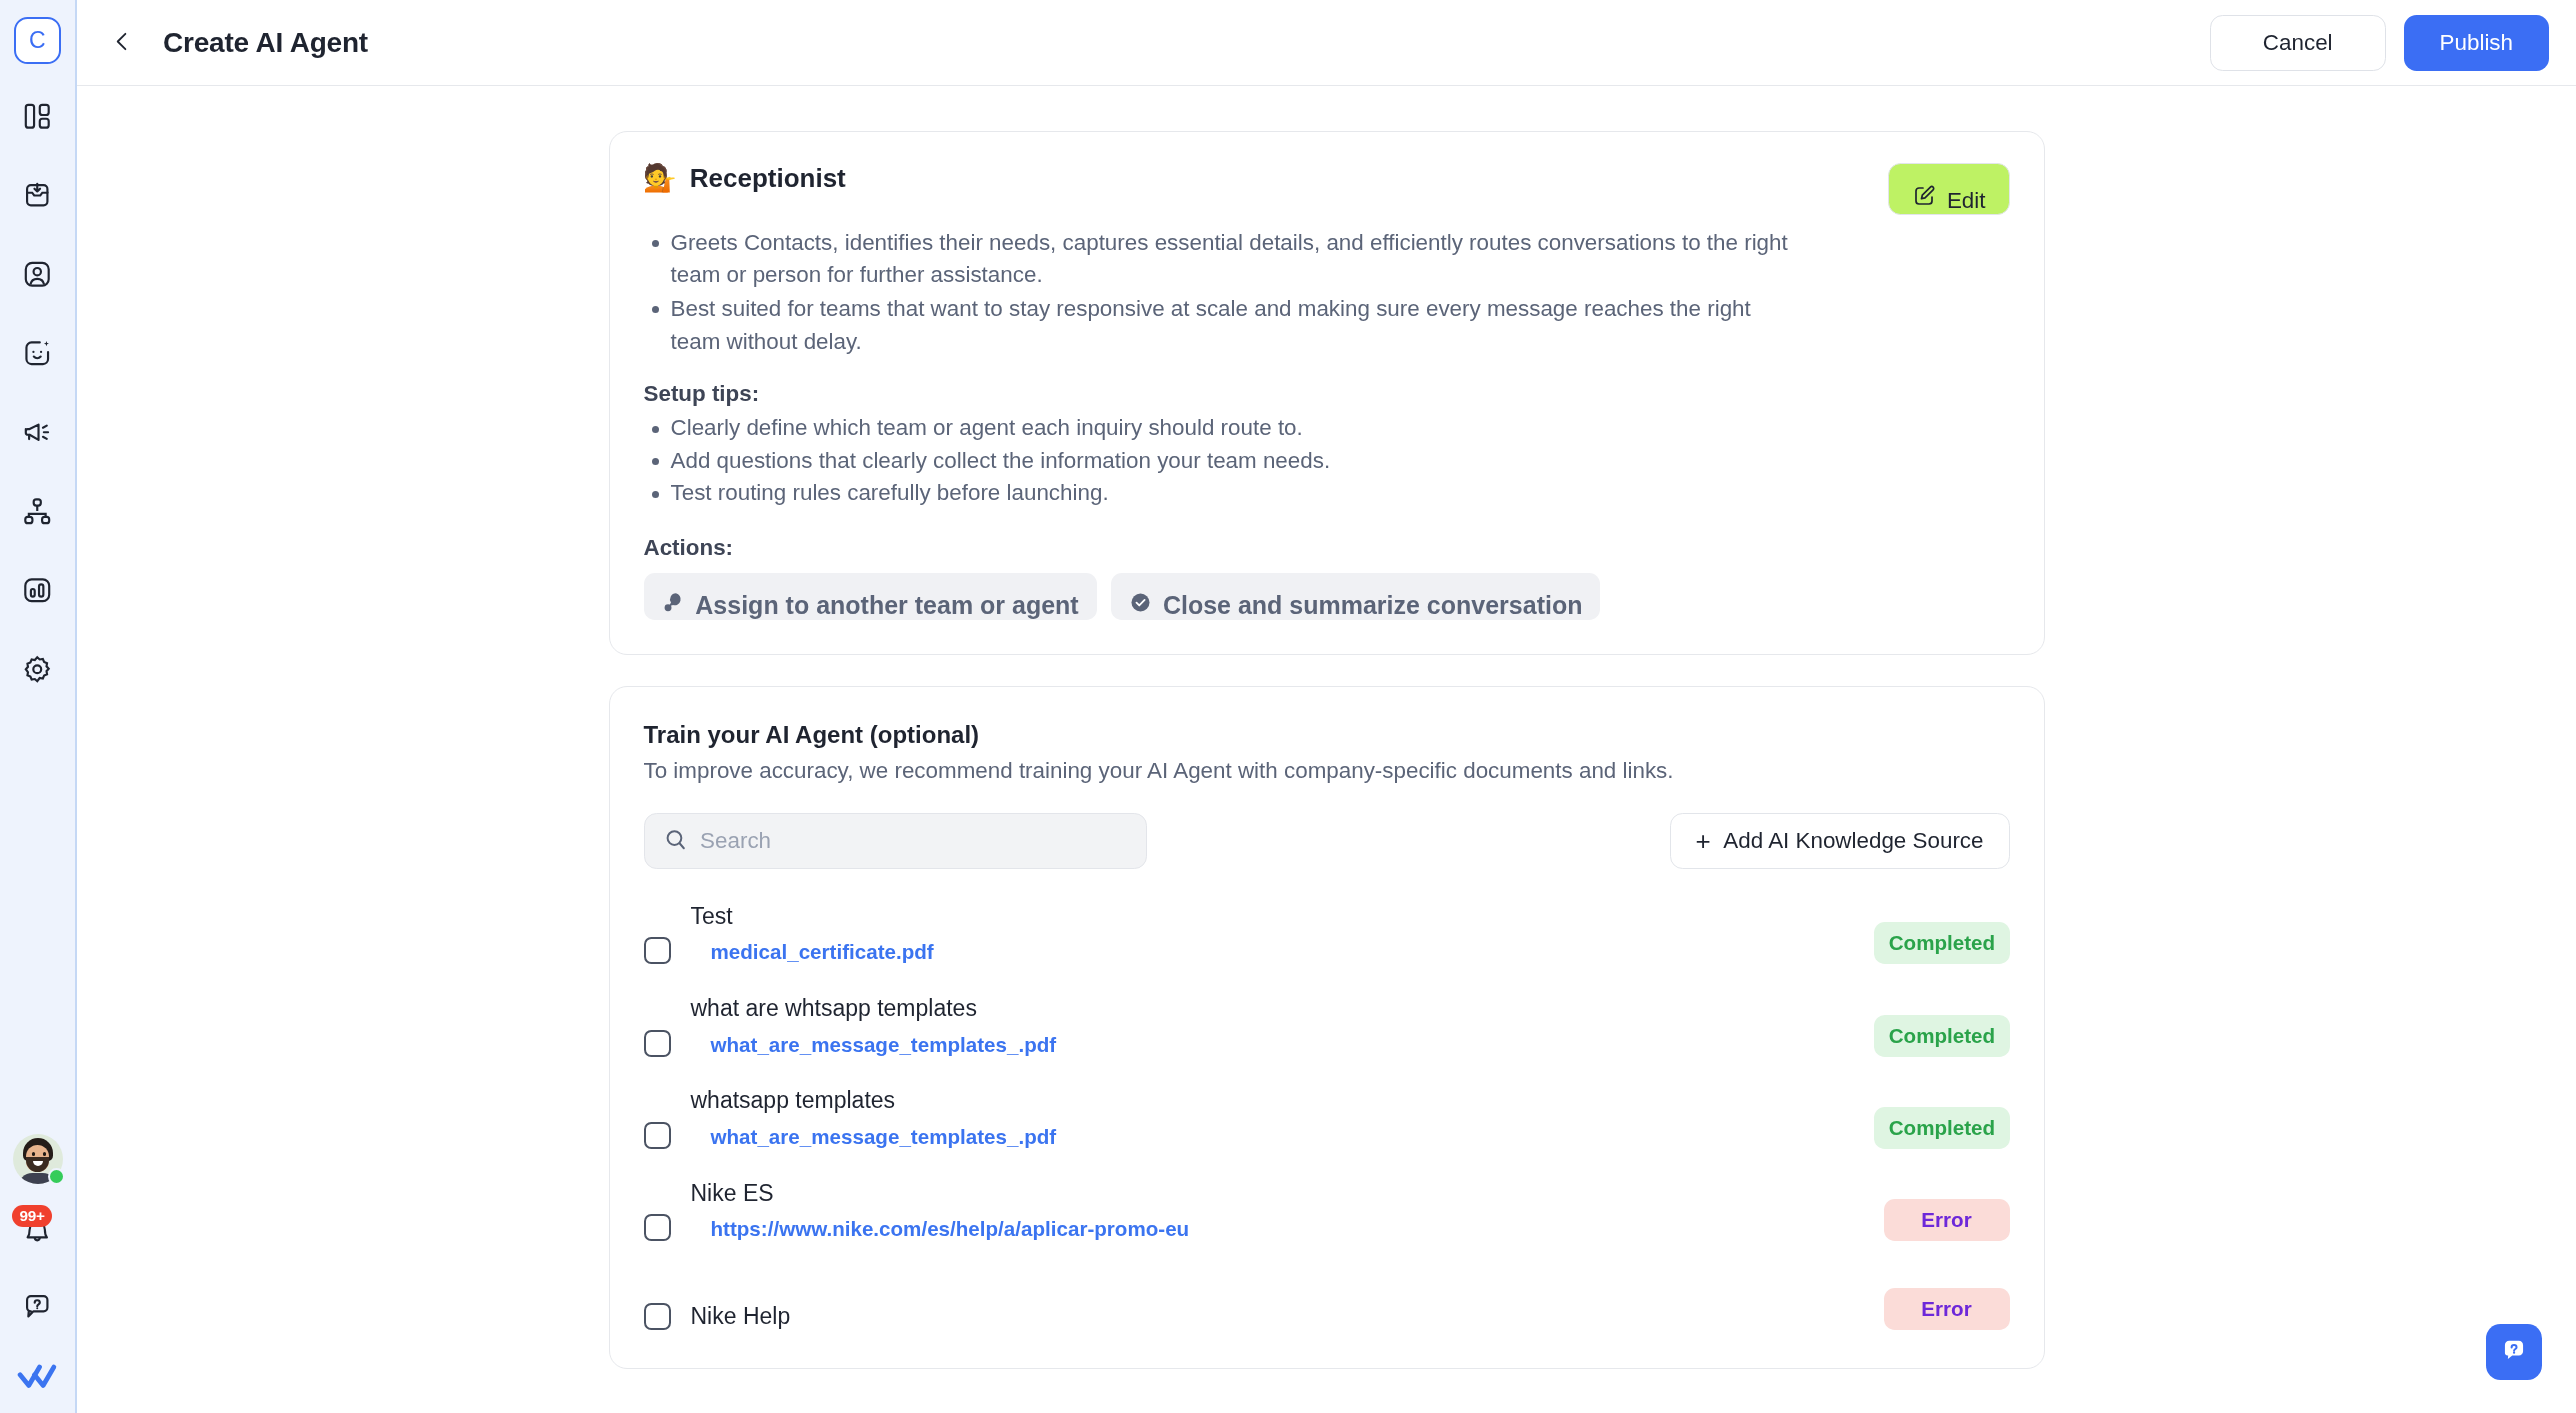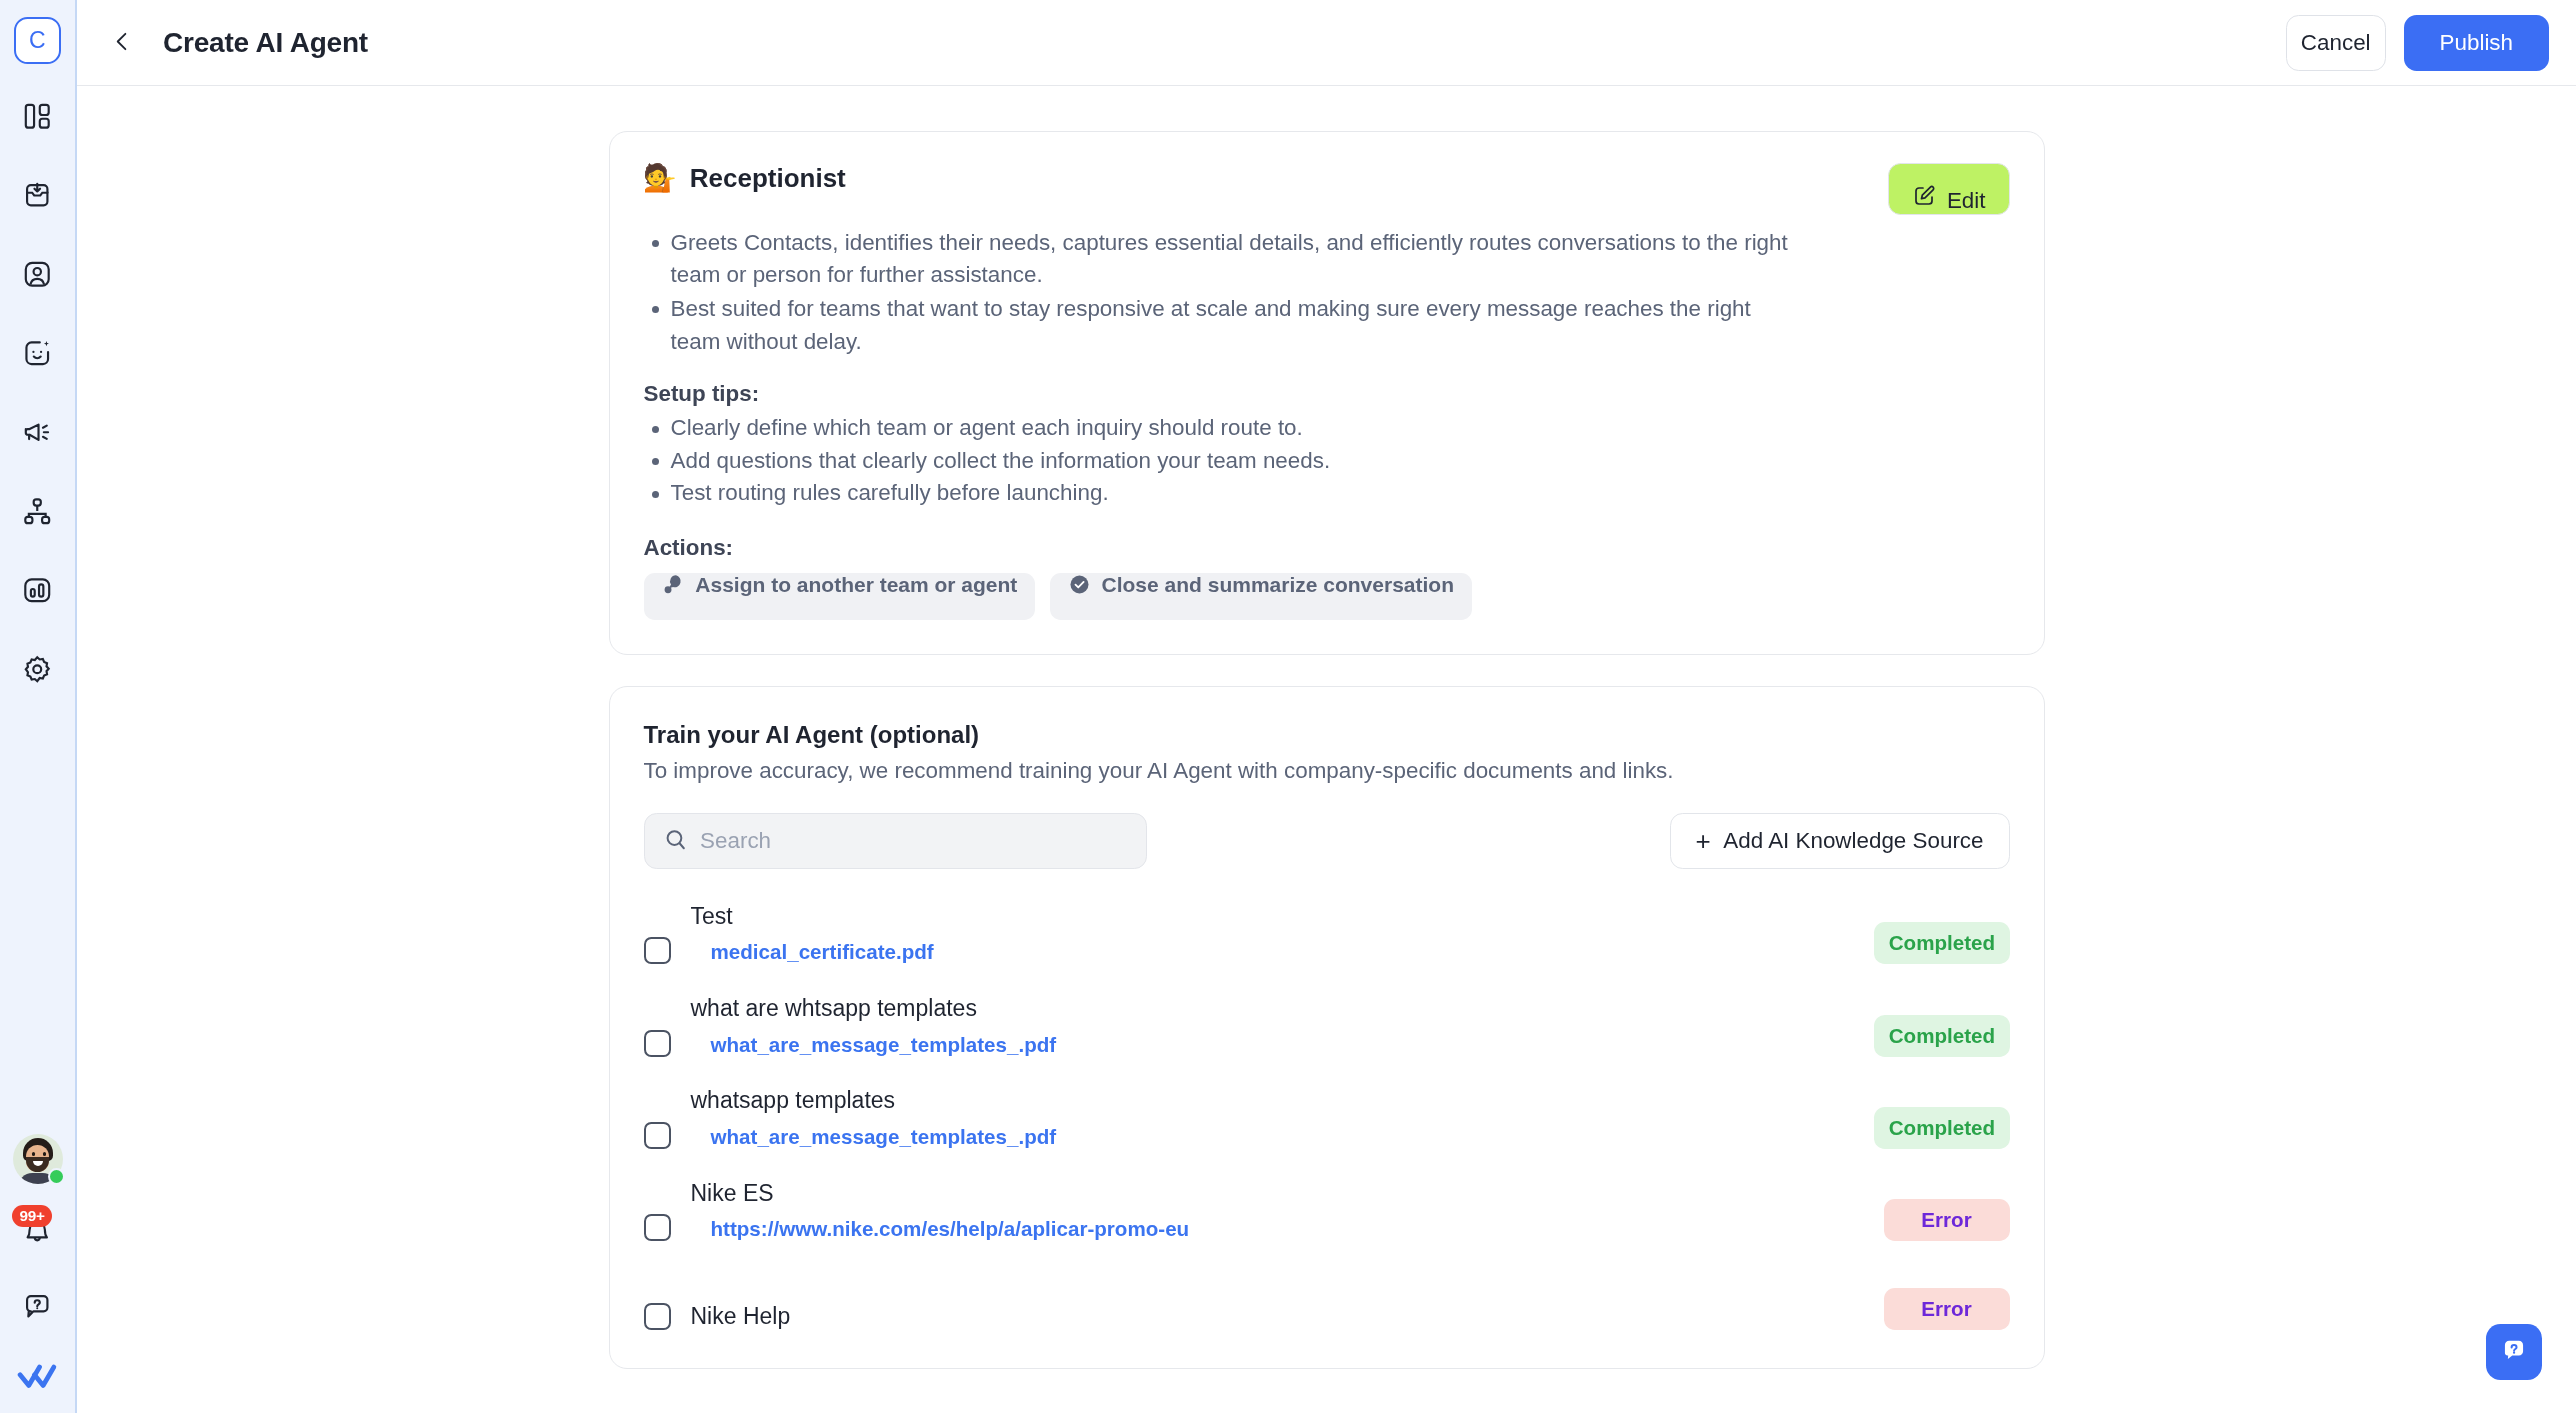--- a/index.html
+++ b/index.html
@@ -106,21 +106,21 @@
     margin-left: 20px;
     font-size: 28px; font-weight: 700; color: #1f2430; letter-spacing: -0.2px;
   }
   .topbar-spacer { flex: 1; }
   .btn {
     font-family: "Liberation Sans", sans-serif;
     font-size: 22.4px; cursor: pointer; border-radius: 12.6px;
     display: inline-flex; align-items: center; justify-content: center;
   }
   .btn-cancel {
-    height: 56px; padding: 0 14px;
+    height: 56px; padding: 0 52px;
     background: #fff; color: #1f2430;
     border: 1.8px solid #dfe2e8;
     margin-right: 18px;
   }
   .btn-publish {
     height: 56px; padding: 0 36px;
     background: #3b6ef4; color: #fff; border: none; font-weight: 400;
   }
 
   .content {
@@ -171,22 +171,22 @@
   }
   ul.tips li::before {
     content: ""; position: absolute; left: 8px; top: 13.5px;
     width: 7.2px; height: 7.2px; border-radius: 50%; background: #5b6478;
   }
   .actions-label { margin-top: 25px; font-size: 22.4px; font-weight: 700; color: #3e4556; }
   .chips { display: flex; gap: 14.4px; margin-top: 12.6px; flex-wrap: wrap; }
   .chip {
     height: 47px; padding: 0 18px;
     background: #f0f1f4; border-radius: 10.8px;
-    display: inline-flex; align-items: flex-start; gap: 10.8px;
-    font-size: 21px; font-weight: 700; color: #5b6478;
+    display: inline-flex; align-items: flex-end; gap: 10.8px;
+    font-size: 25px; font-weight: 700; color: #5b6478;
     cursor: pointer;
   }
   .chip svg { width: 23px; height: 23px; }
 
   .train-title { font-size: 24px; font-weight: 700; color: #1f2430; }
   .train-sub { margin-top: 9px; font-size: 22.4px; color: #5b6478; }
 
   .toolrow { display: flex; align-items: center; justify-content: space-between; margin-top: 29px; }
   .search-box {
     width: 503px; height: 56px;

